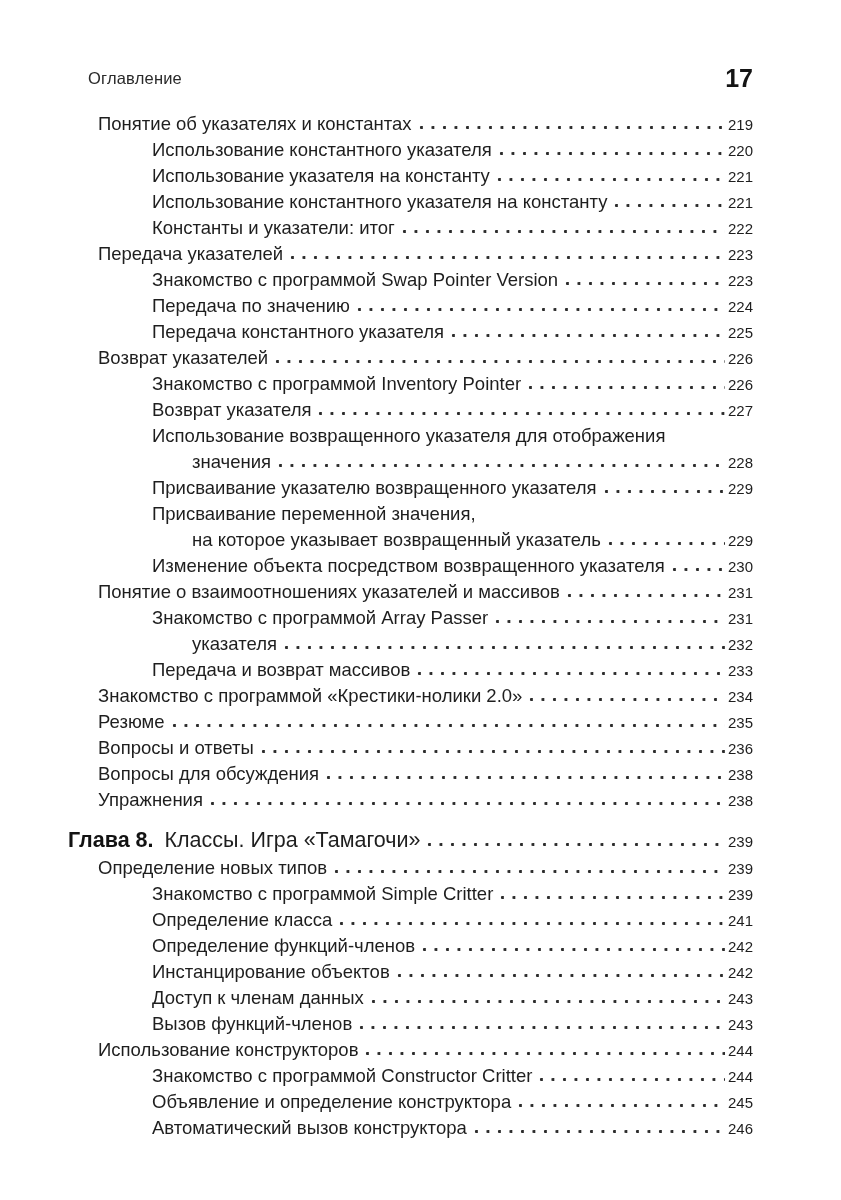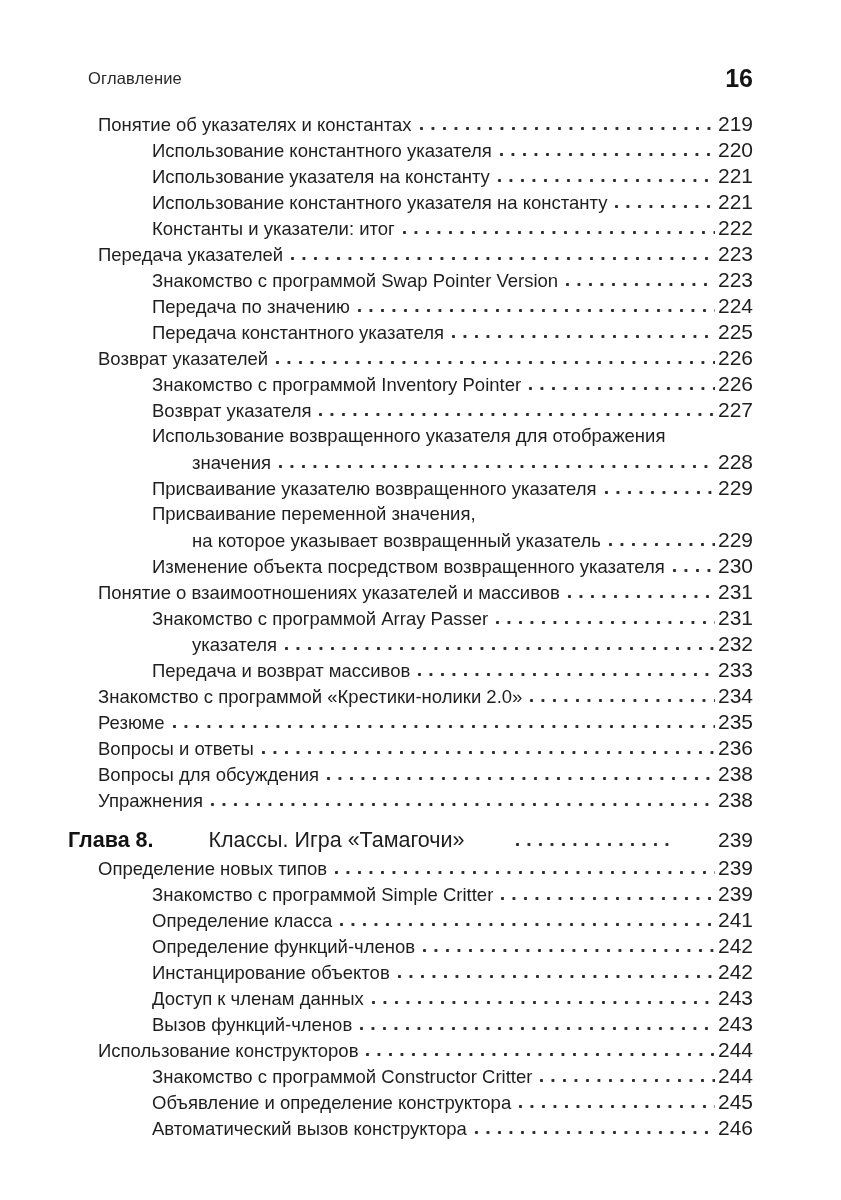--- a/index.html
+++ b/index.html
@@ -50,51 +50,50 @@
     white-space: nowrap;
   }
   .lvl1 { padding-left: 30px; }
   .lvl2 { padding-left: 84px; }
   .lvl3 { padding-left: 124px; }
   .chapter {
     font-size: 21.5px;
     height: 30px;
     line-height: 30px;
     margin-top: 12px;
-    gap: 44px;
   }
   .chapter .prefix {
     font-weight: bold;
     color: #121212;
     margin-right: 11px;
   }
   .title { color: #1e1e1e; }
   .leader {
     flex: 1 1 auto;
     min-width: 14px;
     height: 5px;
     margin: 0 3px 0 7px;
     background-image: radial-gradient(circle at 2.5px 2.5px, #2c2c2c 1.35px, rgba(0,0,0,0) 1.8px);
     background-size: 11.5px 5px;
     background-repeat: repeat-x;
   }
   .chapter .leader { height: 5px; }
   .pg {
-    font-size: 21px;
+    font-size: 15px;
     color: #1e1e1e;
     text-align: right;
   }
 </style>
 </head>
 <body>
 
 <div class="page">
   <div class="header">
     <span class="running-head">Оглавление</span>
-    <span class="folio">16</span>
+    <span class="folio">17</span>
   </div>
 
   <div class="toc">
       <div class="row lvl1">
         <span class="title">Понятие об указателях и константах</span>
         <span class="leader"></span>
         <span class="pg">219</span>
       </div>
       <div class="row lvl2">
         <span class="title">Использование константного указателя</span>

